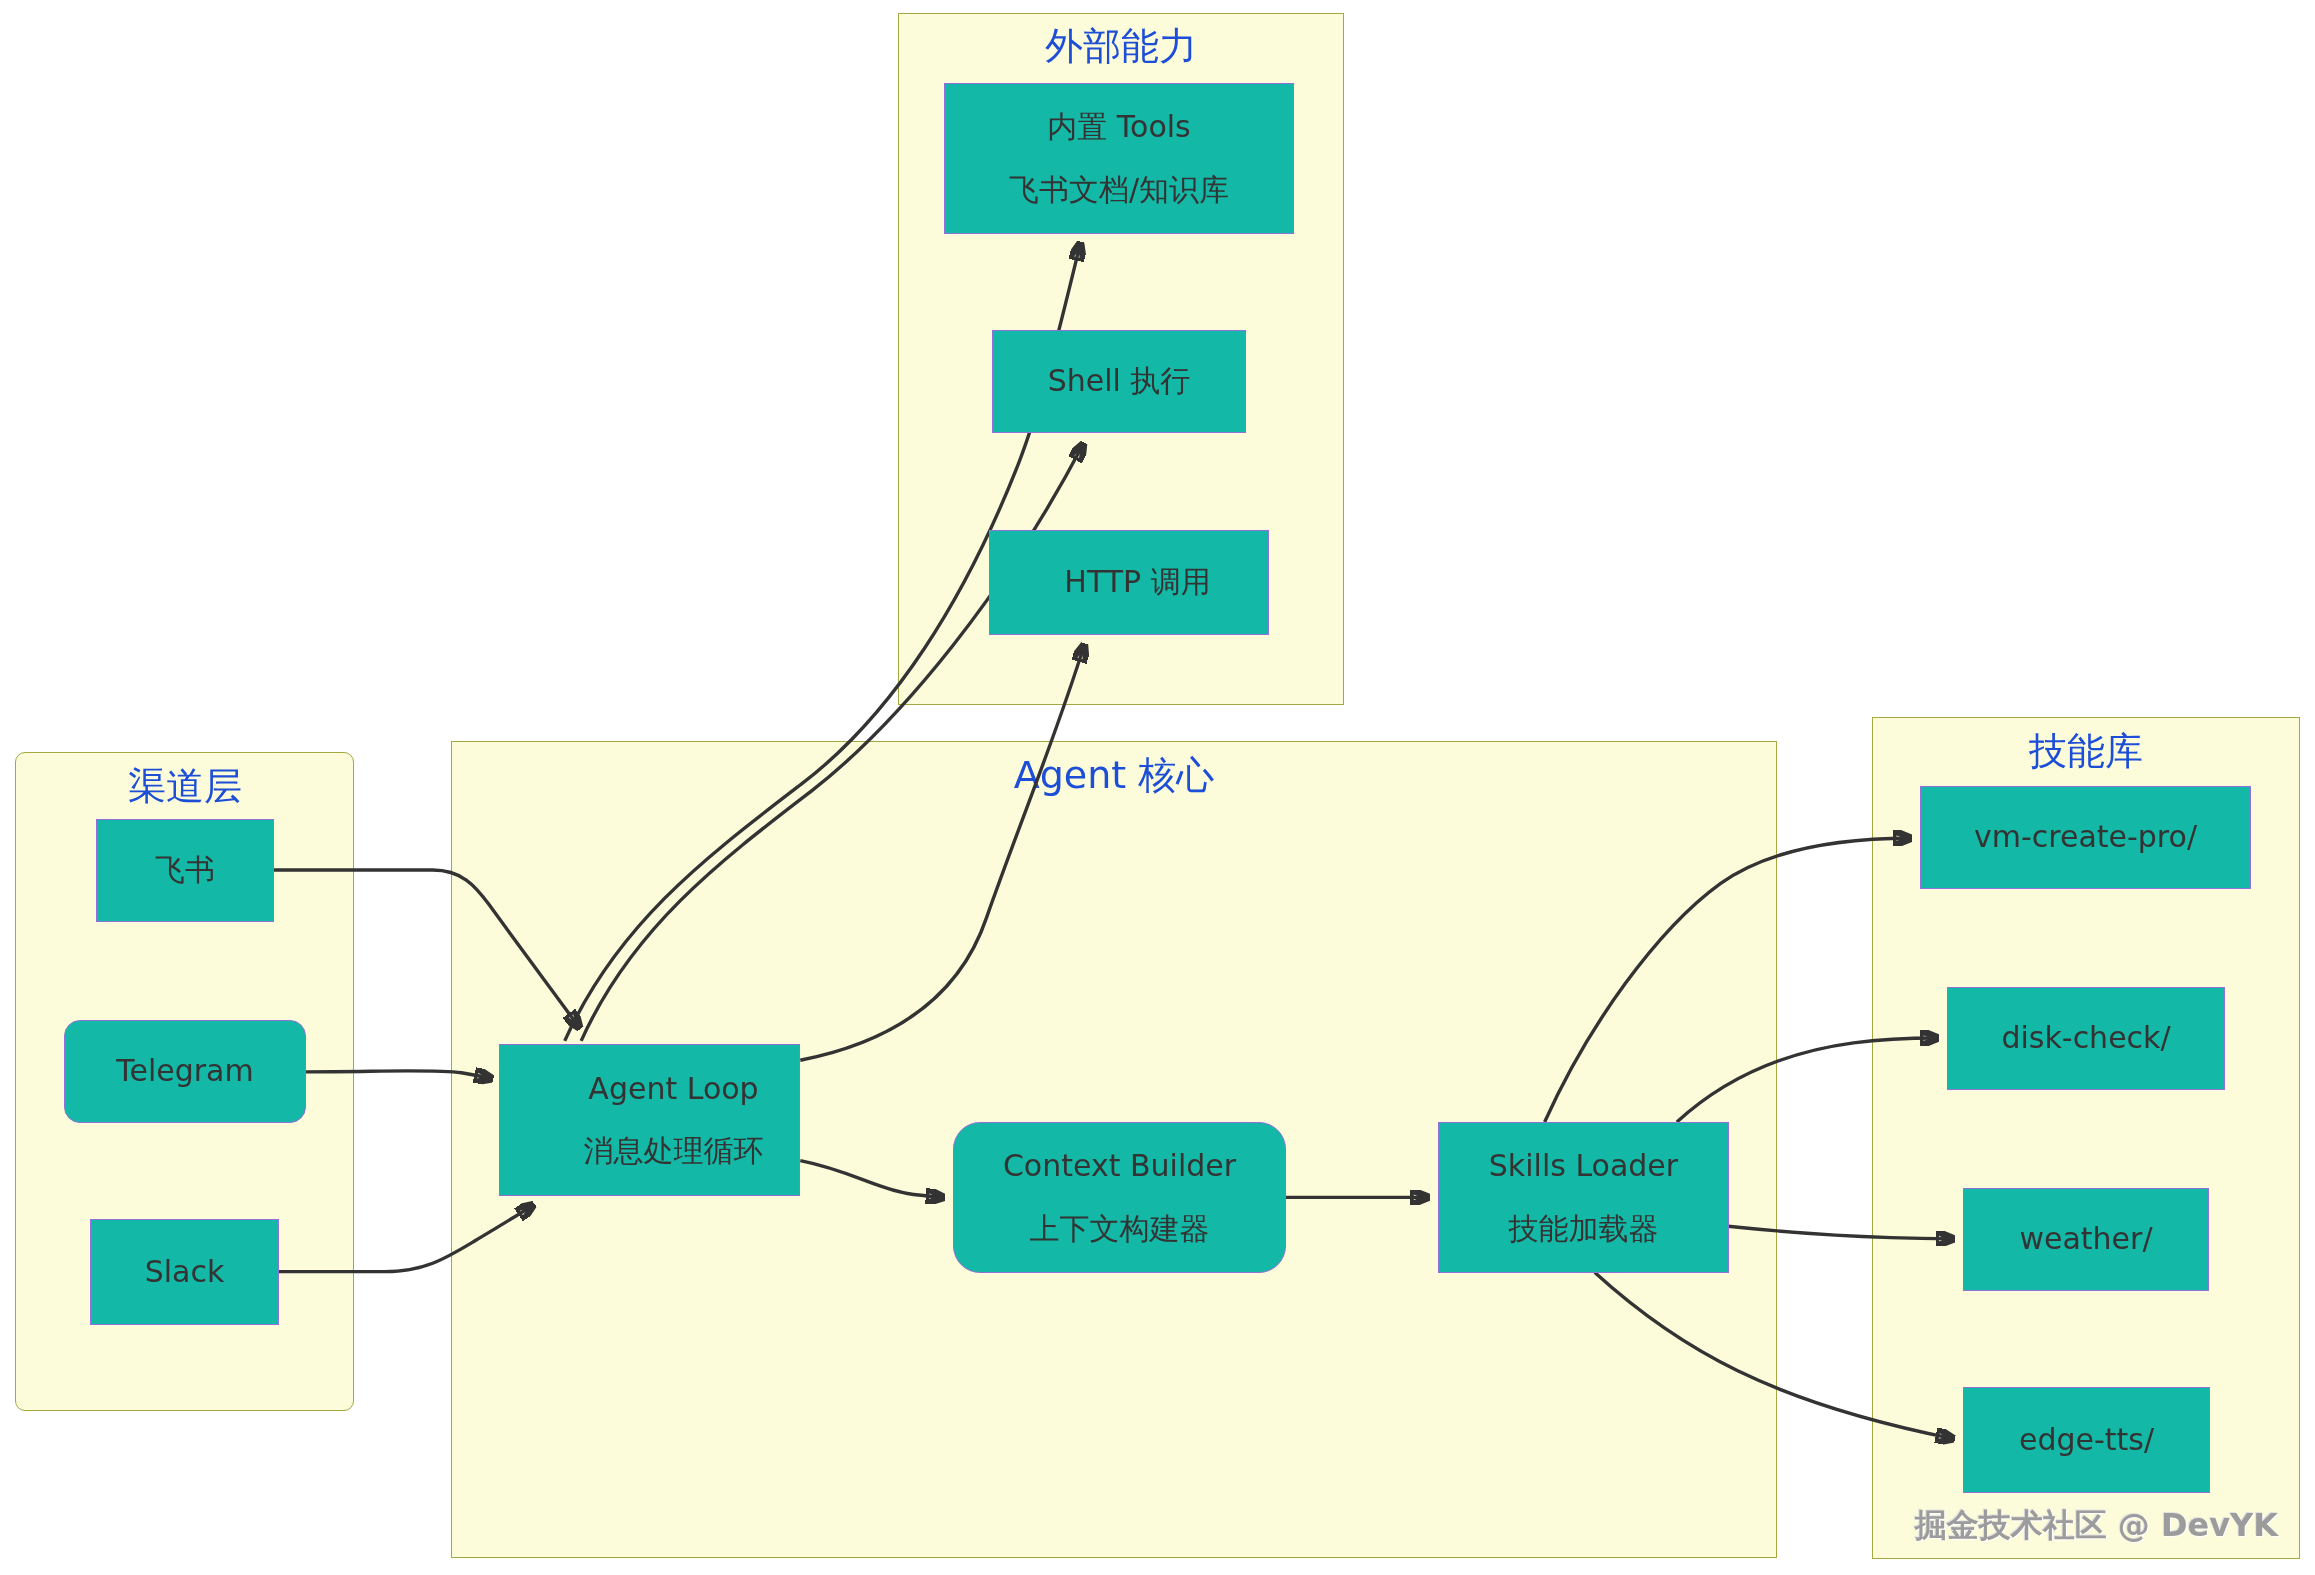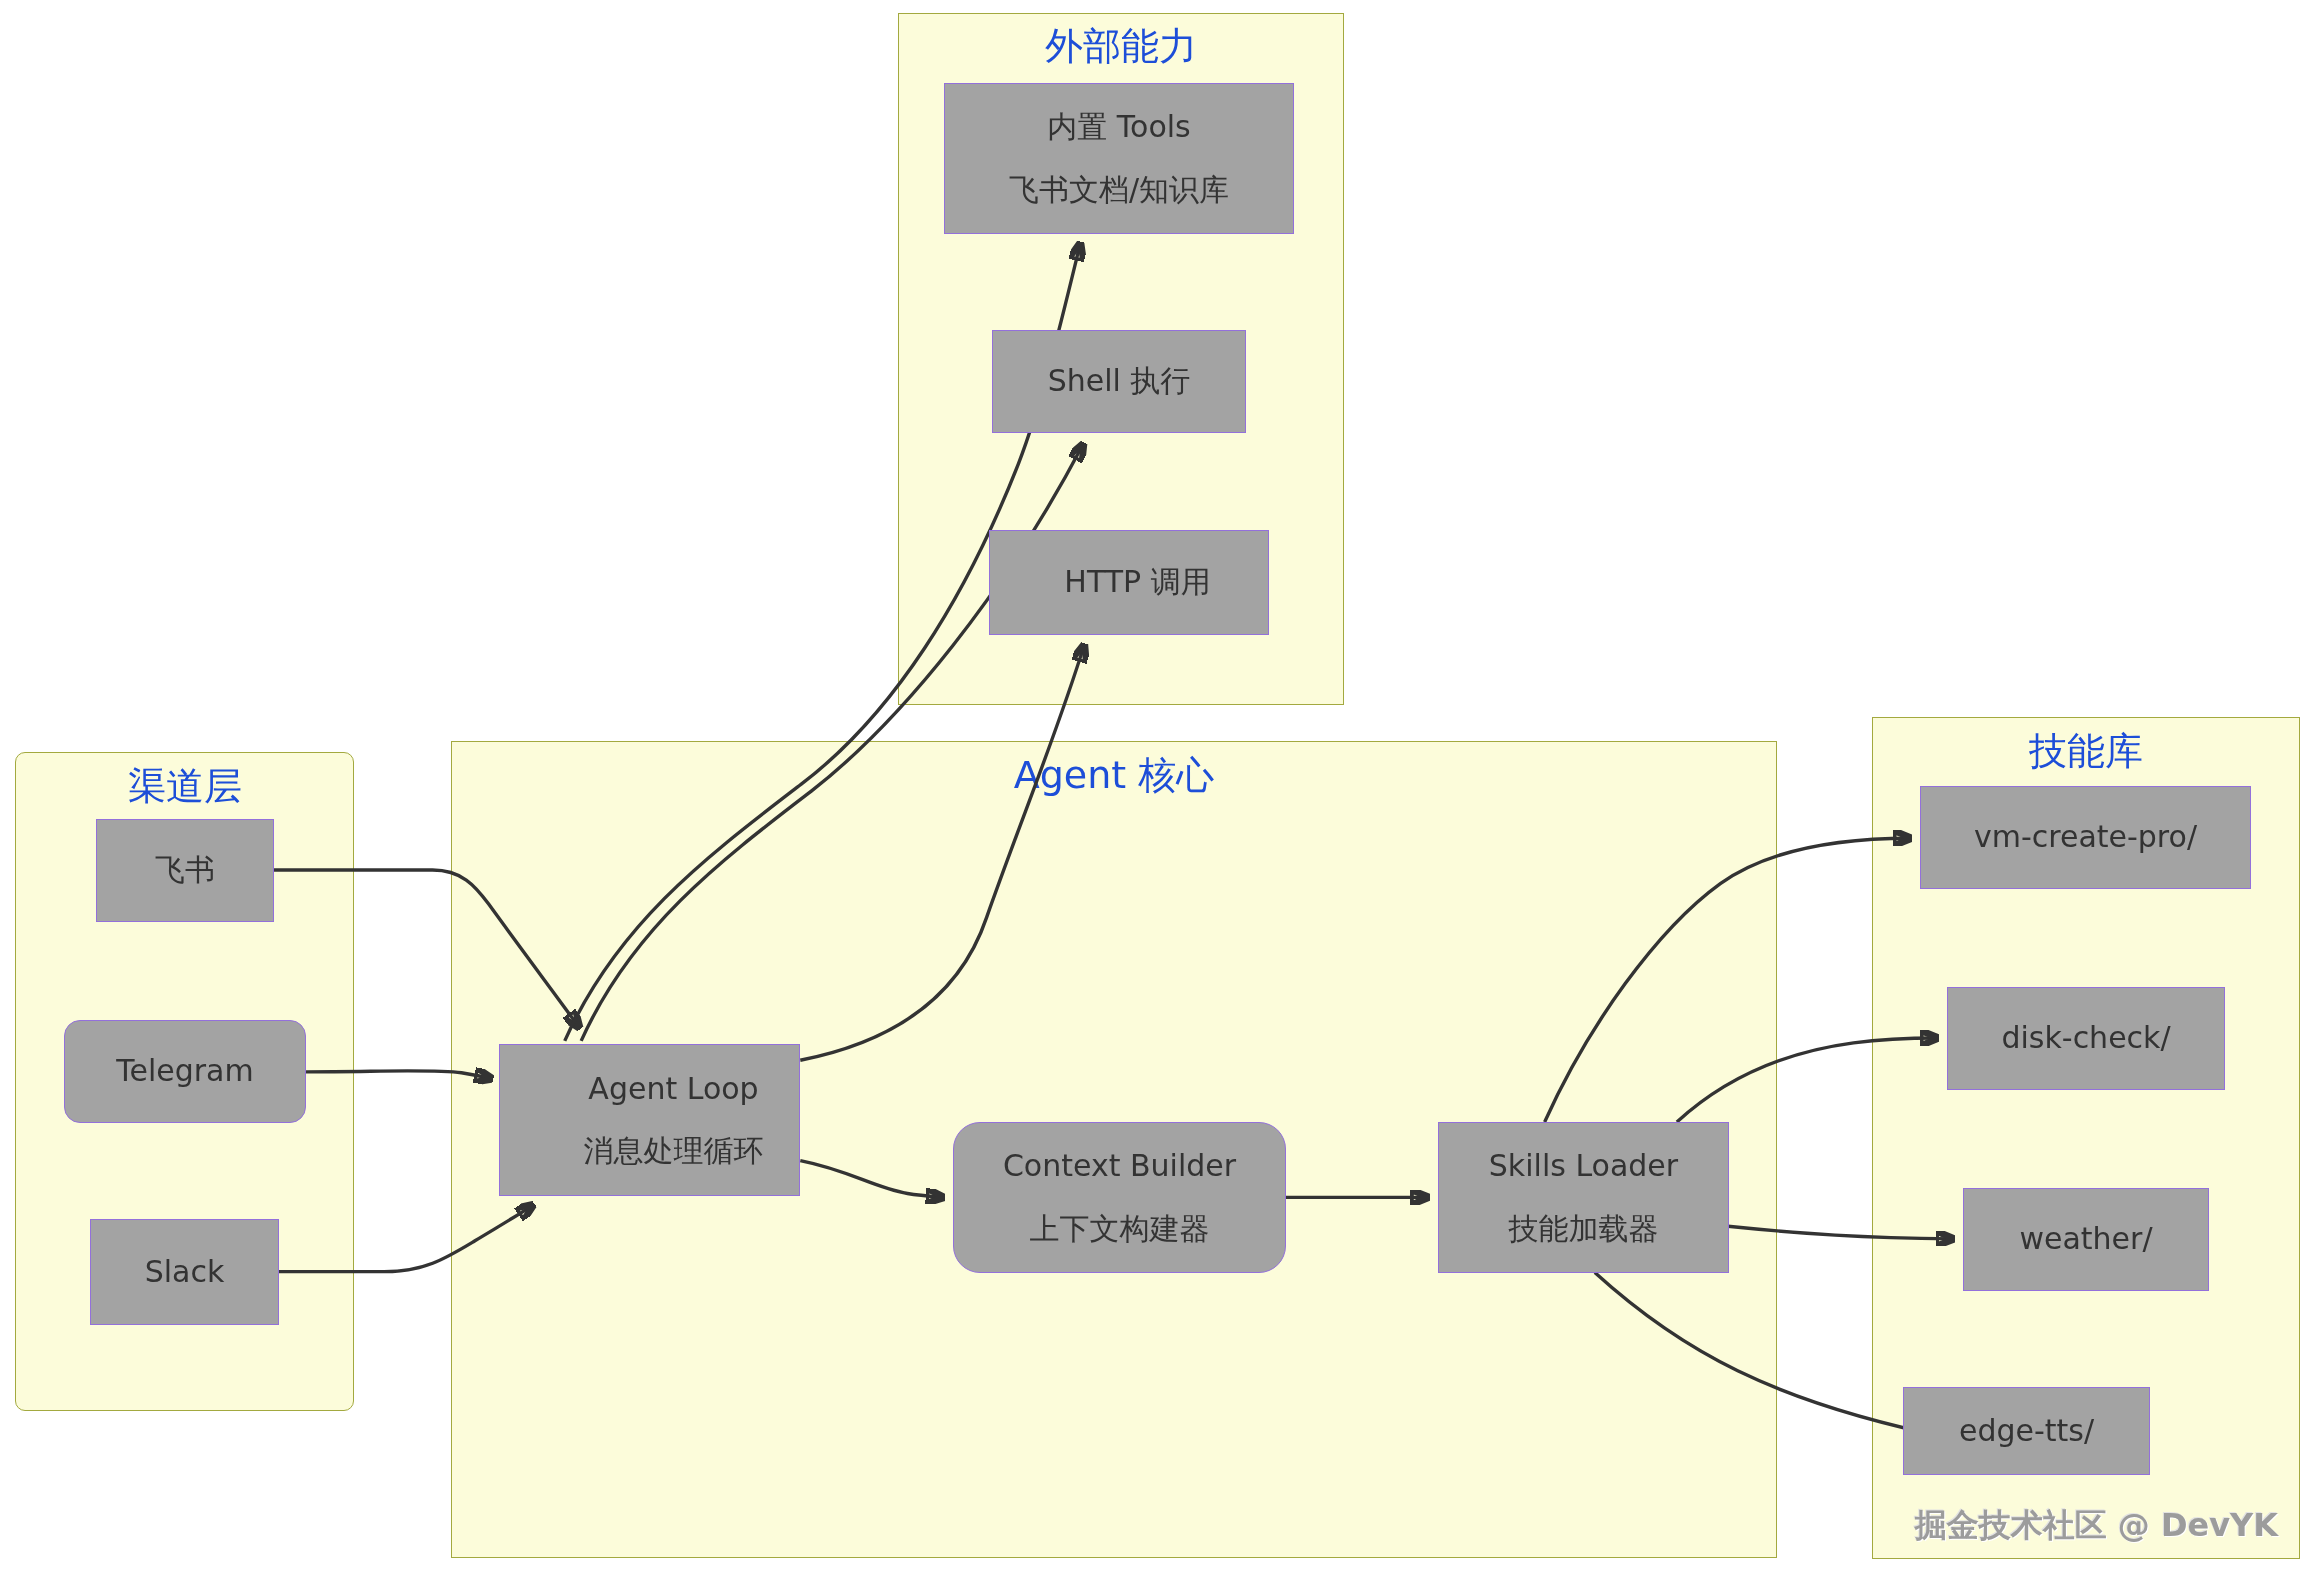--- a/index.html
+++ b/index.html
@@ -45,21 +45,21 @@
   }
   .edges-layer path {
     fill: none;
     stroke: #333333;
     stroke-width: 3.5;
   }
 
   .node {
     position: absolute;
     box-sizing: border-box;
-    background: #a3a3a3;
+    background: #14b8a6;
     border: 1.9px solid #9370DB;
     color: #333333;
     display: flex;
     flex-direction: column;
     align-items: center;
     justify-content: center;
     text-align: center;
     font-size: 30px;
     line-height: 1.55;
     z-index: 3;
@@ -70,21 +70,21 @@
   .node-http-call       { left: 989px; top: 530px;  width: 280px; height: 105px; padding-left: 17px; }
   .node-feishu          { left: 96px;   top: 819px;  width: 178px; height: 103px; }
   .node-telegram        { left: 64px;   top: 1020px; width: 242px; height: 103px; border-radius: 16px; }
   .node-slack           { left: 90px;   top: 1219px; width: 189px; height: 106px; text-align: right; }
   .node-agent-loop      { left: 499px;  top: 1044px; width: 301px; height: 152px; padding-left: 48px; }
   .node-context-builder { left: 953px;  top: 1122px; width: 333px; height: 151px; border-radius: 27px; }
   .node-skills-loader   { left: 1438px; top: 1122px; width: 291px; height: 151px; }
   .node-vm-create-pro   { left: 1920px; top: 786px;  width: 331px; height: 103px; }
   .node-disk-check      { left: 1947px; top: 987px; width: 278px; height: 103px; }
   .node-weather         { left: 1963px; top: 1188px; width: 246px; height: 103px; }
-  .node-edge-tts        { left: 1903px; top: 1387px; width: 247px; height: 88px; }
+  .node-edge-tts        { left: 1963px; top: 1387px; width: 247px; height: 106px; }
 
   .watermark {
     position: absolute;
     right: 37px;
     top: 1504px;
     font-size: 32px;
     font-weight: 600;
     color: #9c9c9c;
     text-shadow: 1px 1px 0 #ffffff, -1px -1px 0 #e2e2e2;
     z-index: 4;

